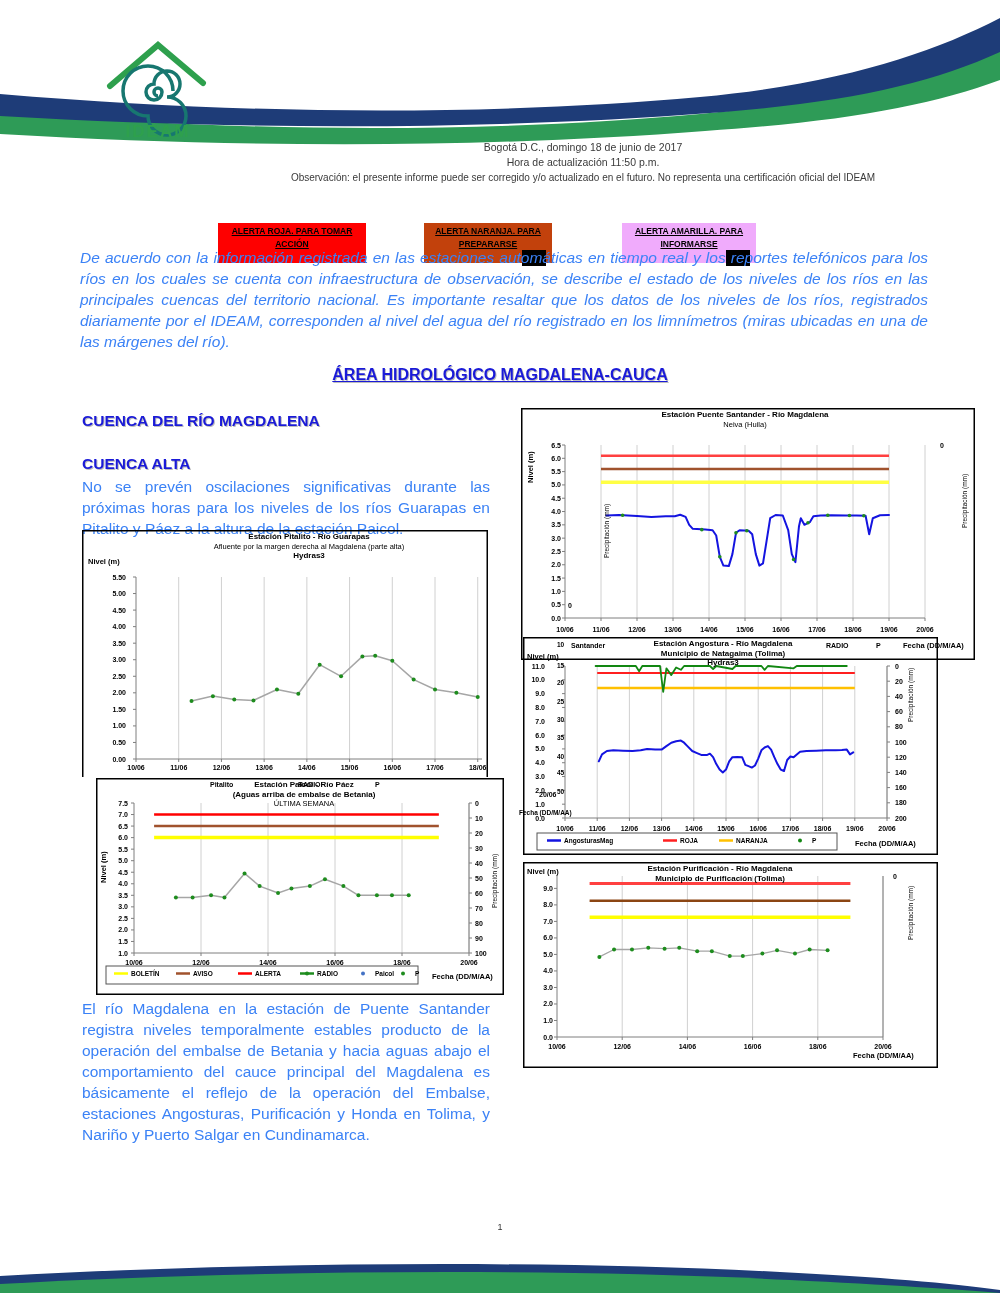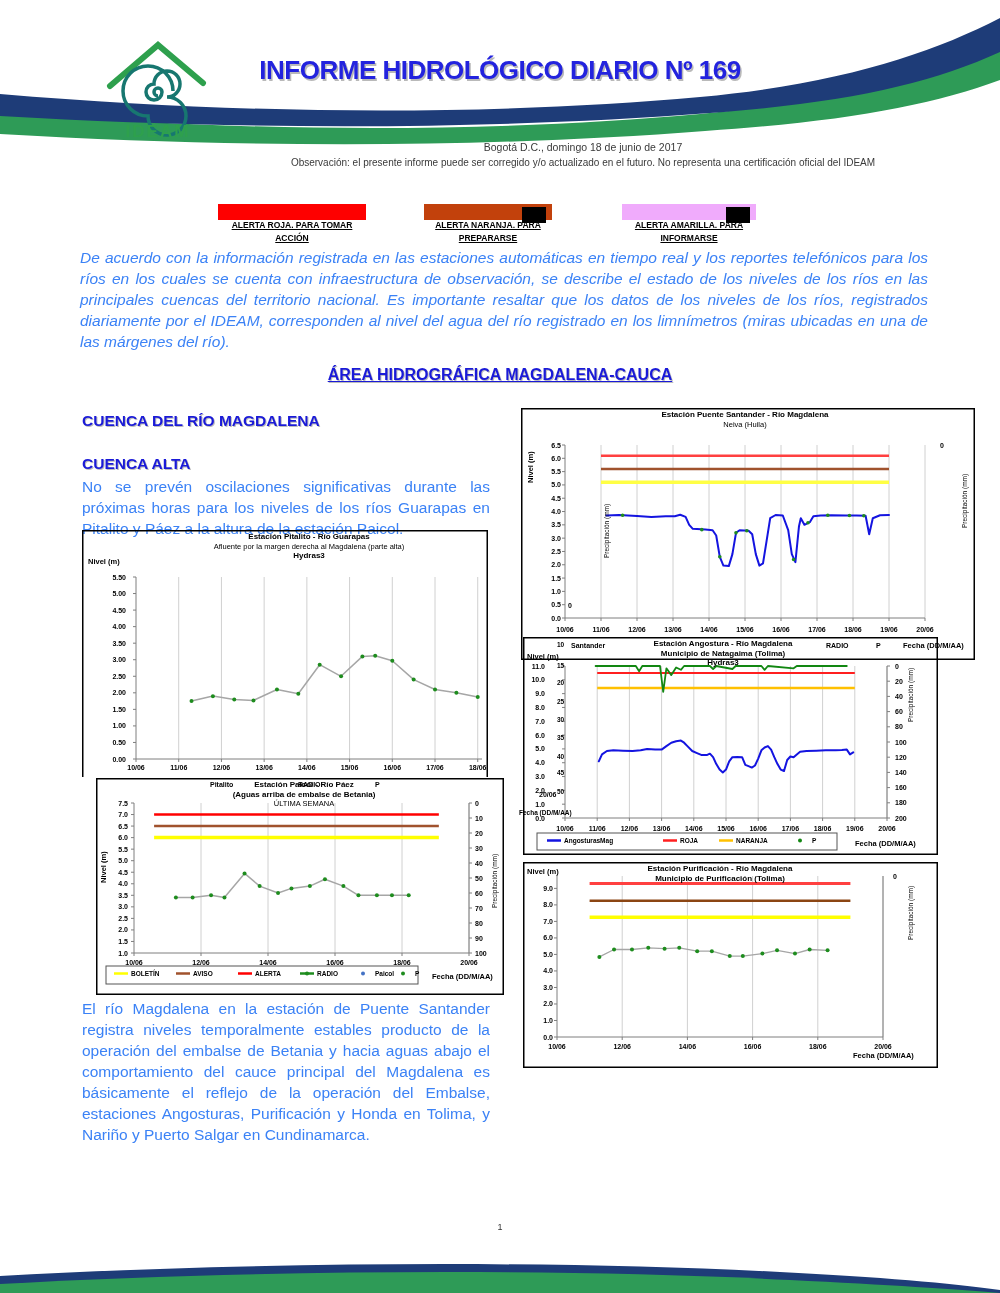--- a/index.html
+++ b/index.html
@@ -4,22 +4,22 @@
 <style>
   html,body{margin:0;padding:0;background:#e8e8e8;}
   .page{position:relative;width:1000px;height:1293px;background:#ffffff;
         font-family:"Liberation Sans",sans-serif;overflow:hidden;margin:0 auto;}
   .abs{position:absolute;}
   svg{overflow:visible;}
   .doc-title{font-weight:bold;font-size:26px;color:var(--title-blue);
              text-align:center;letter-spacing:-0.5px;text-shadow:1.5px 1.5px 0 #b9b9b9;}
   .date-block{text-align:center;font-size:10.5px;color:#3a3a3a;line-height:15px;}
   .obs-line{font-size:10px;color:#3a3a3a;}
-  .alert-box{position:absolute;height:16px;text-align:center;font-size:8.5px;font-weight:bold;
-             color:#000;line-height:13px;text-decoration:underline;padding-top:15px;box-sizing:border-box;}
+  .alert-box{position:absolute;height:40px;text-align:center;font-size:8.5px;font-weight:bold;
+             color:#000;line-height:13px;text-decoration:underline;padding-top:2px;box-sizing:border-box;margin-top:19px;}
   .redact{position:absolute;width:24px;height:16px;background:#000;right:6px;bottom:-3px;}
   .para{font-size:15.5px;color:#3b82f6;text-align:justify;line-height:21px;}
   .italic{font-style:italic;}
   .section-title{font-size:16px;font-weight:bold;color:var(--head-blue);text-align:center;
                  text-decoration:underline;text-shadow:1px 1px 0 #bcbcbc;}
   .heading{font-size:15.5px;font-weight:bold;color:var(--head-blue);text-shadow:1px 1px 0 #bcbcbc;}
   .chart{position:absolute;}
   .chart text{font-family:"Liberation Sans",sans-serif;}
   .page-num{width:100%;text-align:center;font-size:9px;color:#333;}
 </style>
@@ -34,24 +34,24 @@
   </svg>
 
   <div class="abs" style="left:98;top:34px;left:98px;width:120px;height:95px;">
     <svg width="120" height="110">
       <path d="M12,52 L60,11 L105,49" stroke="var(--logo-green)" stroke-width="6" fill="none" stroke-linecap="round"></path>
       <path d="M60,62 a4,4 0 1,1 4,-4 a8,8 0 1,1 -8,-8 a13,13 0 1,1 13,13 a19,19 0 1,1 -19,19 a25,25 0 1,1 25,-25" stroke="var(--logo-teal)" stroke-width="3.5" fill="none"></path>
       <text x="60" y="103" text-anchor="middle" font-size="17" font-weight="bold" letter-spacing="2" style="fill:var(--logo-green);font-family:'Liberation Sans',sans-serif;">IDEAM</text>
     </svg>
   </div>
 
-  <div class="abs doc-title" style="left:255px;top:55px;width:490px;">INFORME HIDROLÓGICO DIARIO Nº 169</div>
 
   <div class="abs date-block" style="right:67px;top:140px;width:700px;">
     <div>Bogotá D.C., domingo 18  de junio de 2017</div>
+    <div>Hora de actualización  11:50 p.m.</div>
     <div class="obs-line">Observación: el presente informe puede ser corregido y/o actualizado en el futuro. No representa una certificación oficial del IDEAM</div>
   </div>
 
   <div class="alert-box" style="left: 218px; top: 204px; width: 148px; background: rgb(254, 0, 0);">
     <span>ALERTA ROJA. PARA TOMAR</span><br>
     <span>ACCIÓN</span>
     
   </div>
   <div class="alert-box" style="left: 424px; top: 204px; width: 128px; background: #c2410c;">
     <span>ALERTA NARANJA. PARA</span><br>
@@ -59,21 +59,21 @@
     <span class="redact"></span>
   </div>
   <div class="alert-box" style="left: 622px; top: 204px; width: 134px; background: #f0abfc;">
     <span>ALERTA AMARILLA. PARA</span><br>
     <span>INFORMARSE</span>
     <span class="redact"></span>
   </div>
 
   <div class="abs para italic" style="left:80px;top:247px;width:848px;">De acuerdo con la información registrada en las estaciones automáticas en tiempo real y los reportes telefónicos para los ríos en los cuales se cuenta con infraestructura de observación, se describe el estado de los niveles de los ríos en las principales cuencas del territorio nacional. Es importante resaltar que los datos de los niveles de los ríos, registrados diariamente por el IDEAM, corresponden al nivel del agua del río registrado en los limnímetros (miras ubicadas en una de las márgenes del río).</div>
 
-  <div class="abs section-title" style="left:0;top:366px;width:1000px;">ÁREA HIDROGRÁFICA MAGDALENA-CAUCA</div>
+  <div class="abs section-title" style="left:0;top:366px;width:1000px;">ÁREA HIDROLÓGICO MAGDALENA-CAUCA</div>
 
   <div class="abs heading" style="left:82px;top:412px;">CUENCA DEL RÍO MAGDALENA</div>
   <div class="abs heading" style="left:82px;top:455px;">CUENCA ALTA</div>
   <div class="abs para" style="left:82px;top:476px;width:408px;">No se prevén oscilaciones significativas durante las próximas horas para los niveles de los ríos Guarapas en Pitalito y Páez a la altura de la estación Paicol.</div>
 
   <div class="chart" style="left: 82px; top: 530px; width: 437px; height: 247px;"><svg width="406" height="247">
         <line x1="0" y1="0.75" x2="406" y2="0.75" stroke="#000" stroke-width="1.5"></line>
         <line x1="0.75" y1="0" x2="0.75" y2="247" stroke="#000" stroke-width="1.5"></line>
         <line x1="405.25" y1="0" x2="405.25" y2="247" stroke="#000" stroke-width="1.5"></line>
         <line x1="96.71604938271605" y1="47" x2="96.71604938271605" y2="229" stroke="#D0D0D0" stroke-width="1"></line>

